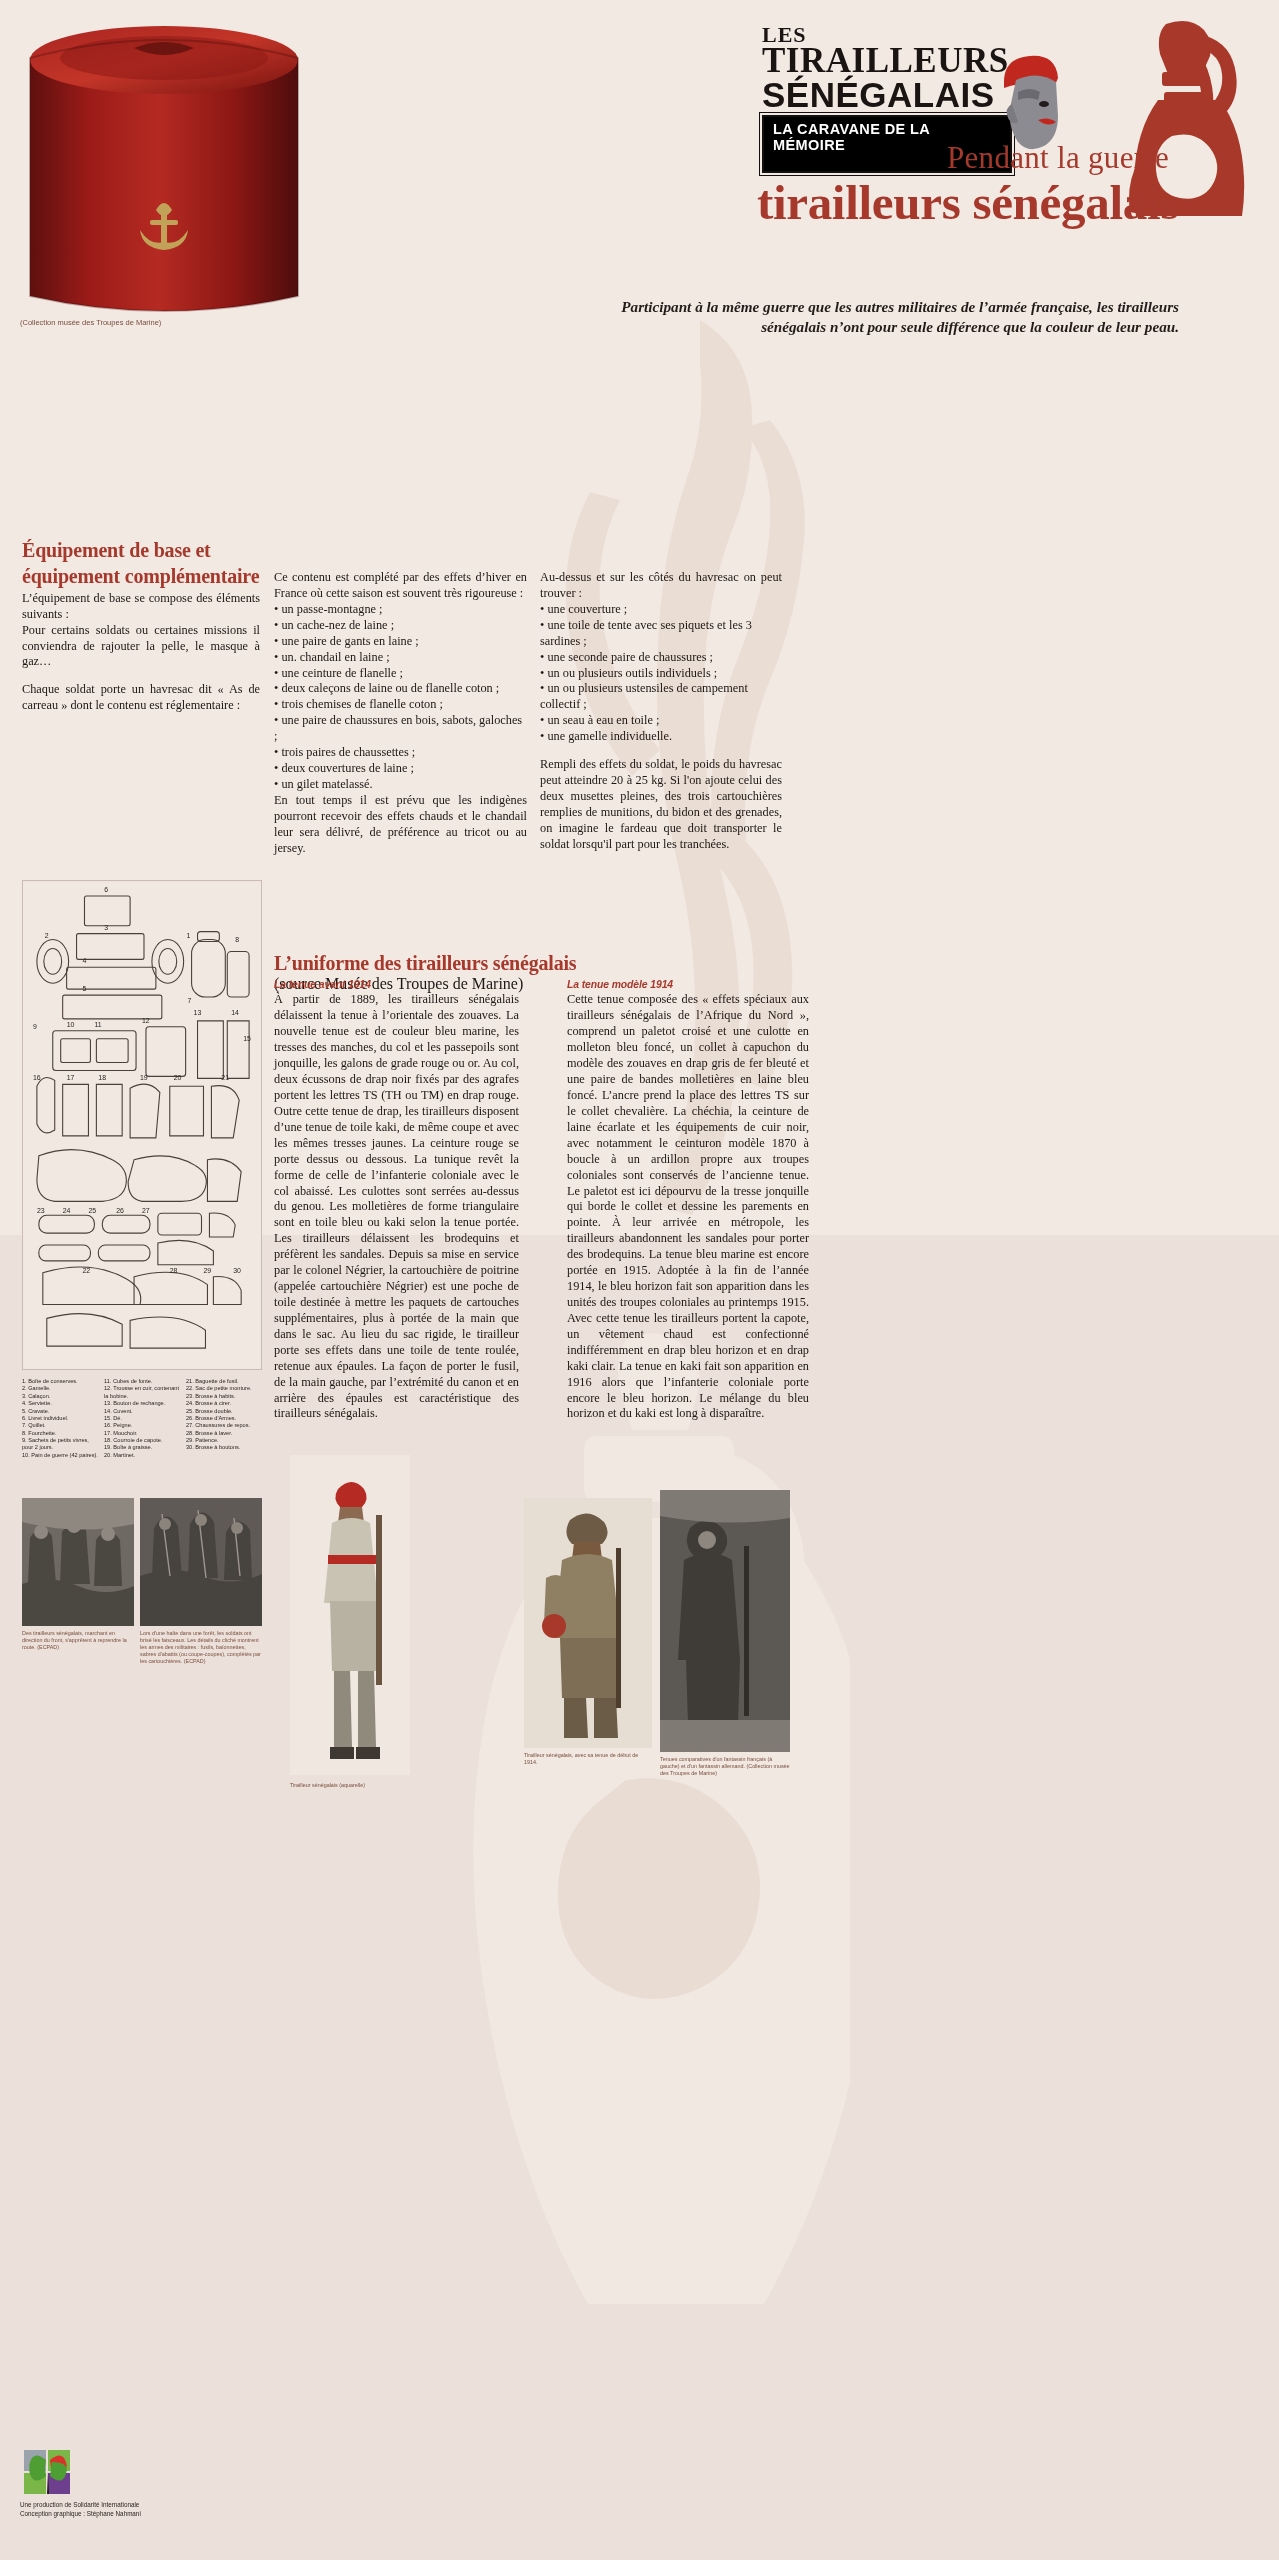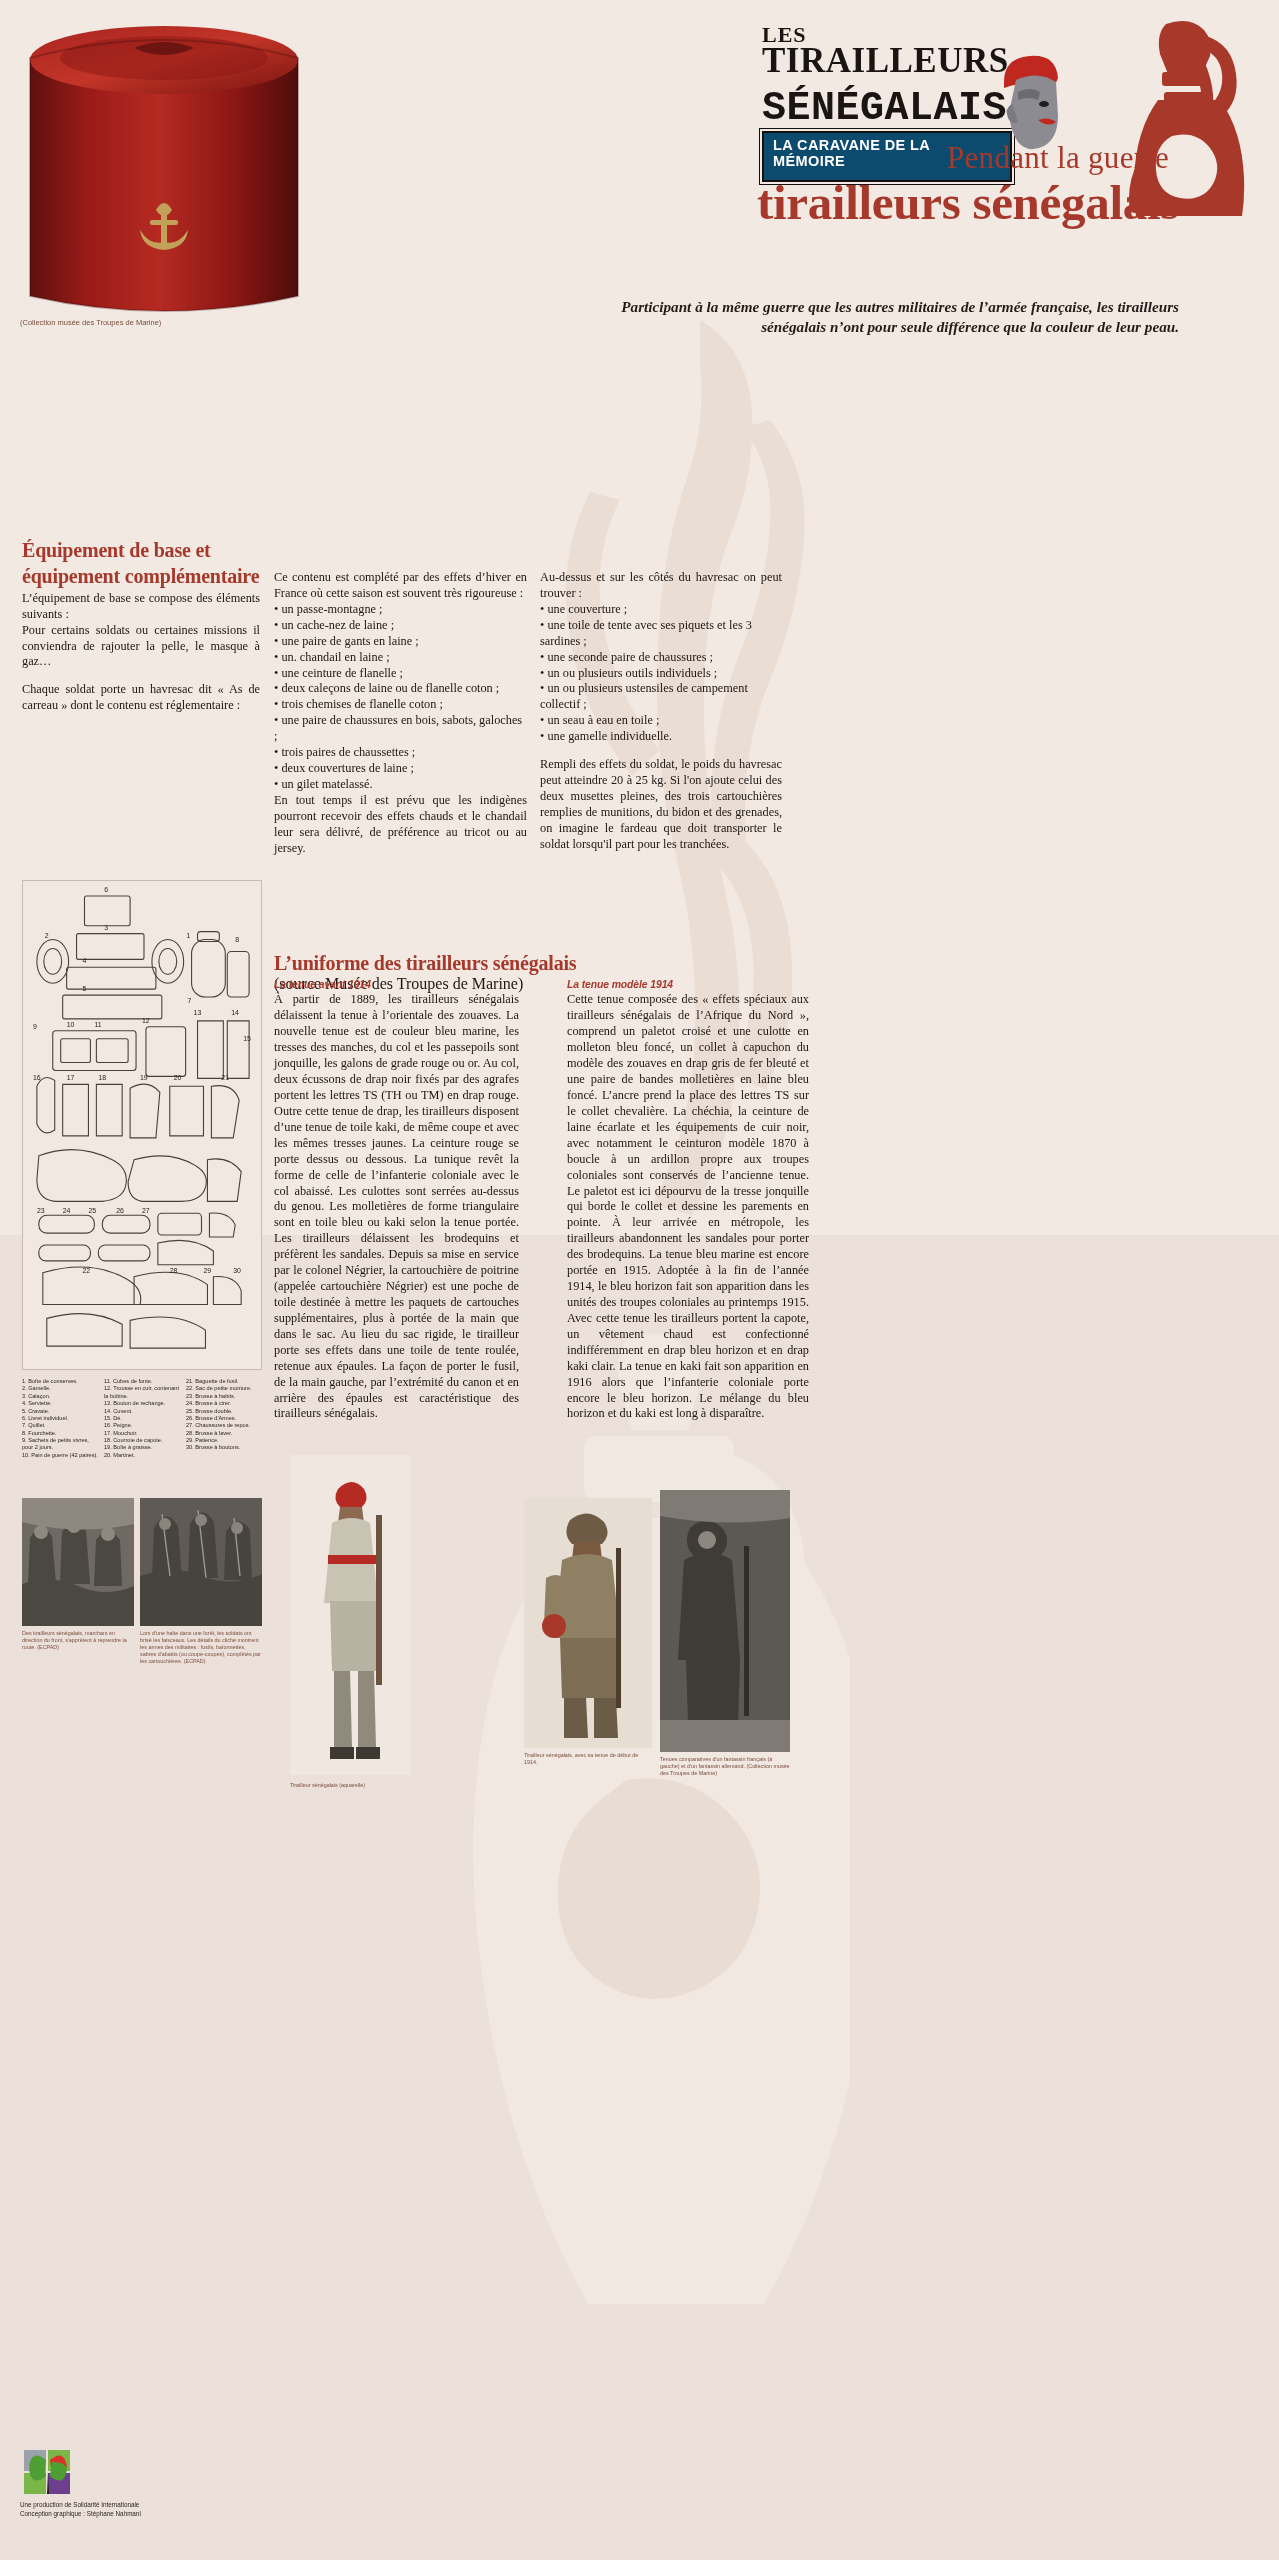--- a/index.html
+++ b/index.html
@@ -38,27 +38,27 @@
   .logo { position: absolute; left: 762px; top: 24px; width: 250px; }
   .logo-les {
     font-family: "Liberation Serif", serif; font-weight: bold;
     font-size: 22px; letter-spacing: 1px; color: #1a1412; line-height: .96;
   }
   .logo-tir {
     font-family: "Liberation Serif", serif; font-weight: bold;
     font-size: 35px; letter-spacing: .5px; color: #1a1412; line-height: .94;
   }
   .logo-sen {
-    font-family: Liberation Mono, monospace; font-weight: bold;
-    font-size: 40px; letter-spacing: .5px; color: #1a1412; line-height: .96; margin-top: 12px;
+    font-family: Liberation Sans, sans-serif; font-weight: bold;
+    font-size: 35px; letter-spacing: .5px; color: #1a1412; line-height: .96;
   }
   .logo-caravane {
-    margin-top: 3px; background: #0c4a6e; color: #fff;
+    margin-top: 3px; background: #000000; color: #fff;
     font-family: "Liberation Sans", sans-serif; font-weight: bold;
-    font-size: 14.5px; letter-spacing: .4px; padding: 4px 9px 11px;
+    font-size: 14.5px; letter-spacing: .4px; padding: 4px 9px 18px;
     display: inline-block; border: 2px solid #14100f;
     box-shadow: 0 0 0 2px #f2e9e3, 0 0 0 3px #14100f;
   }
   .logo-head { position: absolute; left: 238px; top: 28px; width: 62px; height: 100px; }
 
   .grenade-badge { position: absolute; left: 1128px; top: 16px; width: 120px; height: 200px; }
   .grenade-num {
     position: absolute; left: 1150px; top: 150px; width: 84px; text-align: center;
     font-family: "Liberation Serif", serif; font-style: italic;
     font-size: 25px; color: #f2e9e3; letter-spacing: .5px;

